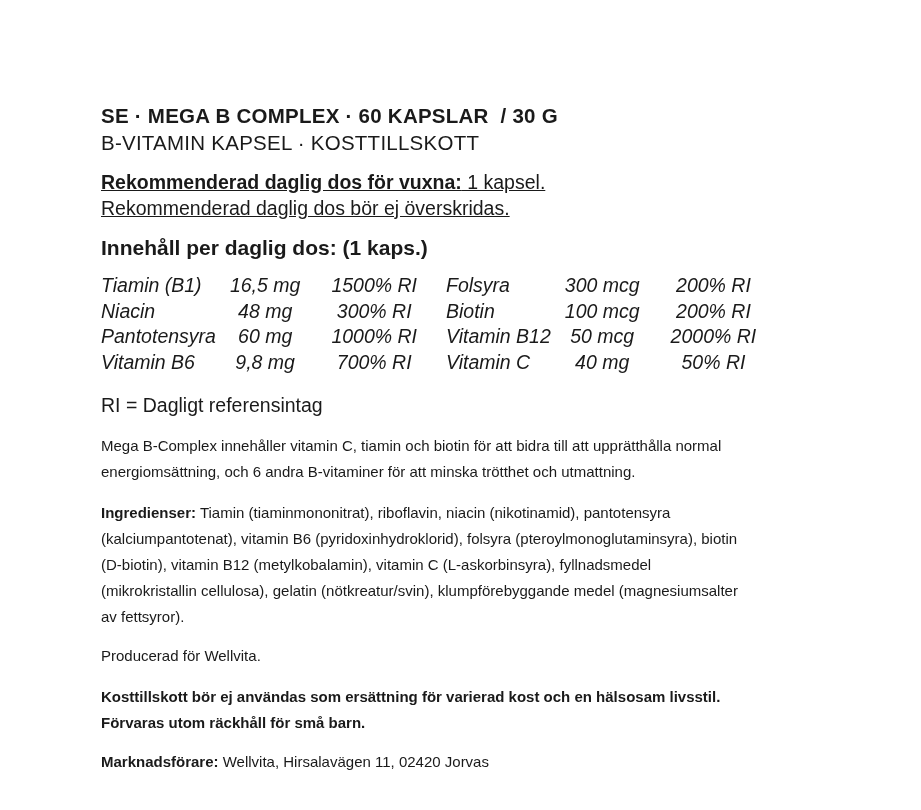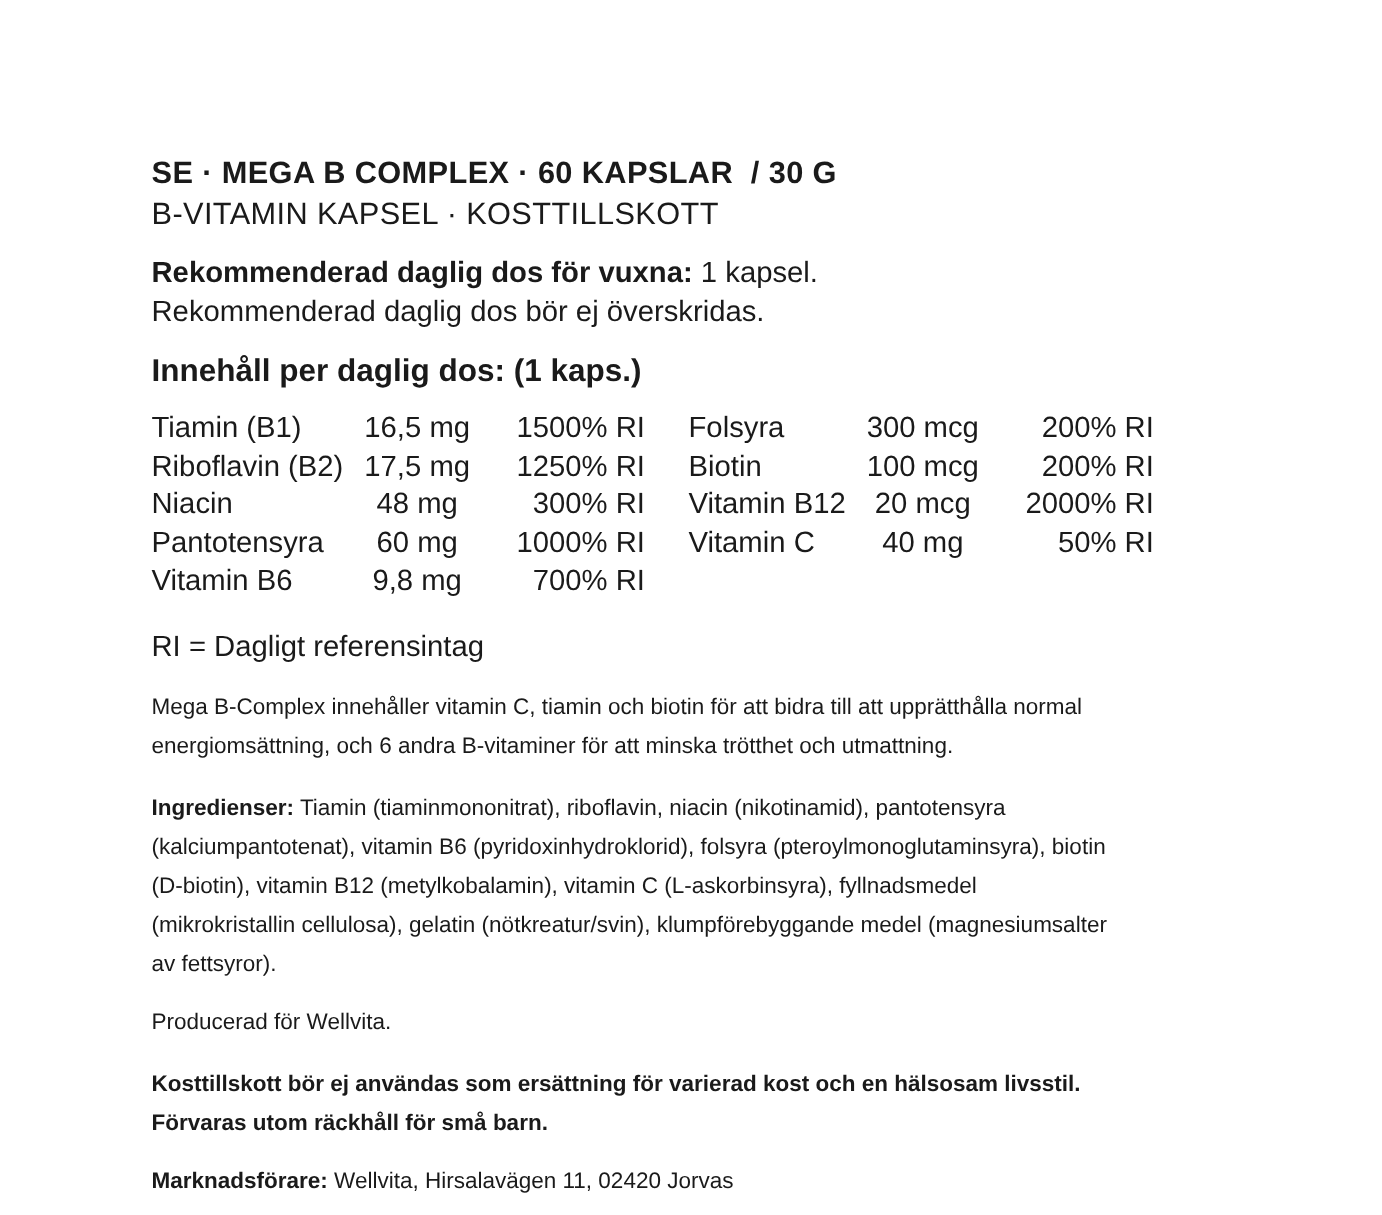--- a/index.html
+++ b/index.html
@@ -40,36 +40,38 @@
     line-height: 27px;
     white-space: pre;
   }
 
   
   .dose-block { margin-top: 13px; }
 
   .dose-line {
     font-size: 19.5px;
     line-height: 26px;
+    text-decoration: underline;
   }
   .dose-line b { font-weight: bold; }
 
   
   .contents-heading {
     margin-top: 14px;
     font-size: 21px;
     font-weight: bold;
     line-height: 26px;
   }
 
   
   .nutrition {
     margin-top: 12px;
     display: flex;
     align-items: flex-start;
+    font-style: italic;
   }
 
   .nutri-col { }
   .nutri-col.left  { width: 360px; }
   .nutri-col.right { width: 322px; margin-left: 29px; }
 
   .nutri-table {
     width: 100%;
     border-collapse: collapse;
   }
@@ -77,21 +79,21 @@
   .nutri-table td {
     font-size: 19.5px;
     line-height: 25.5px;
     padding: 0;
     white-space: nowrap;
     vertical-align: top;
   }
 
   .nutri-table td.name   { text-align: left; }
   .nutri-table td.amount { text-align: center; padding-left: 14px; }
-  .nutri-table td.ri     { text-align: right; padding-left: 31px; }
+  .nutri-table td.ri     { text-align: center; padding-left: 31px; }
 
   
   .ri-note {
     margin-top: 17px;
     font-size: 19.5px;
     line-height: 26px;
   }
 
   
   .para {
@@ -130,25 +132,20 @@
 
     <div class="nutri-col left">
       <table class="nutri-table">
         <tbody>
           <tr>
             <td class="name">Tiamin (B1)</td>
             <td class="amount">16,5 mg</td>
             <td class="ri">1500% RI</td>
           </tr>
           <tr>
-            <td class="name">Riboflavin (B2)</td>
-            <td class="amount">17,5 mg</td>
-            <td class="ri">1250% RI</td>
-          </tr>
-          <tr>
             <td class="name">Niacin</td>
             <td class="amount">48 mg</td>
             <td class="ri">300% RI</td>
           </tr>
           <tr>
             <td class="name">Pantotensyra</td>
             <td class="amount">60 mg</td>
             <td class="ri">1000% RI</td>
           </tr>
           <tr>
@@ -168,21 +165,21 @@
             <td class="amount">300 mcg</td>
             <td class="ri">200% RI</td>
           </tr>
           <tr>
             <td class="name">Biotin</td>
             <td class="amount">100 mcg</td>
             <td class="ri">200% RI</td>
           </tr>
           <tr>
             <td class="name">Vitamin B12</td>
-            <td class="amount">20 mcg</td>
+            <td class="amount">50 mcg</td>
             <td class="ri">2000% RI</td>
           </tr>
           <tr>
             <td class="name">Vitamin C</td>
             <td class="amount">40 mg</td>
             <td class="ri">50% RI</td>
           </tr>
         </tbody>
       </table>
     </div>

